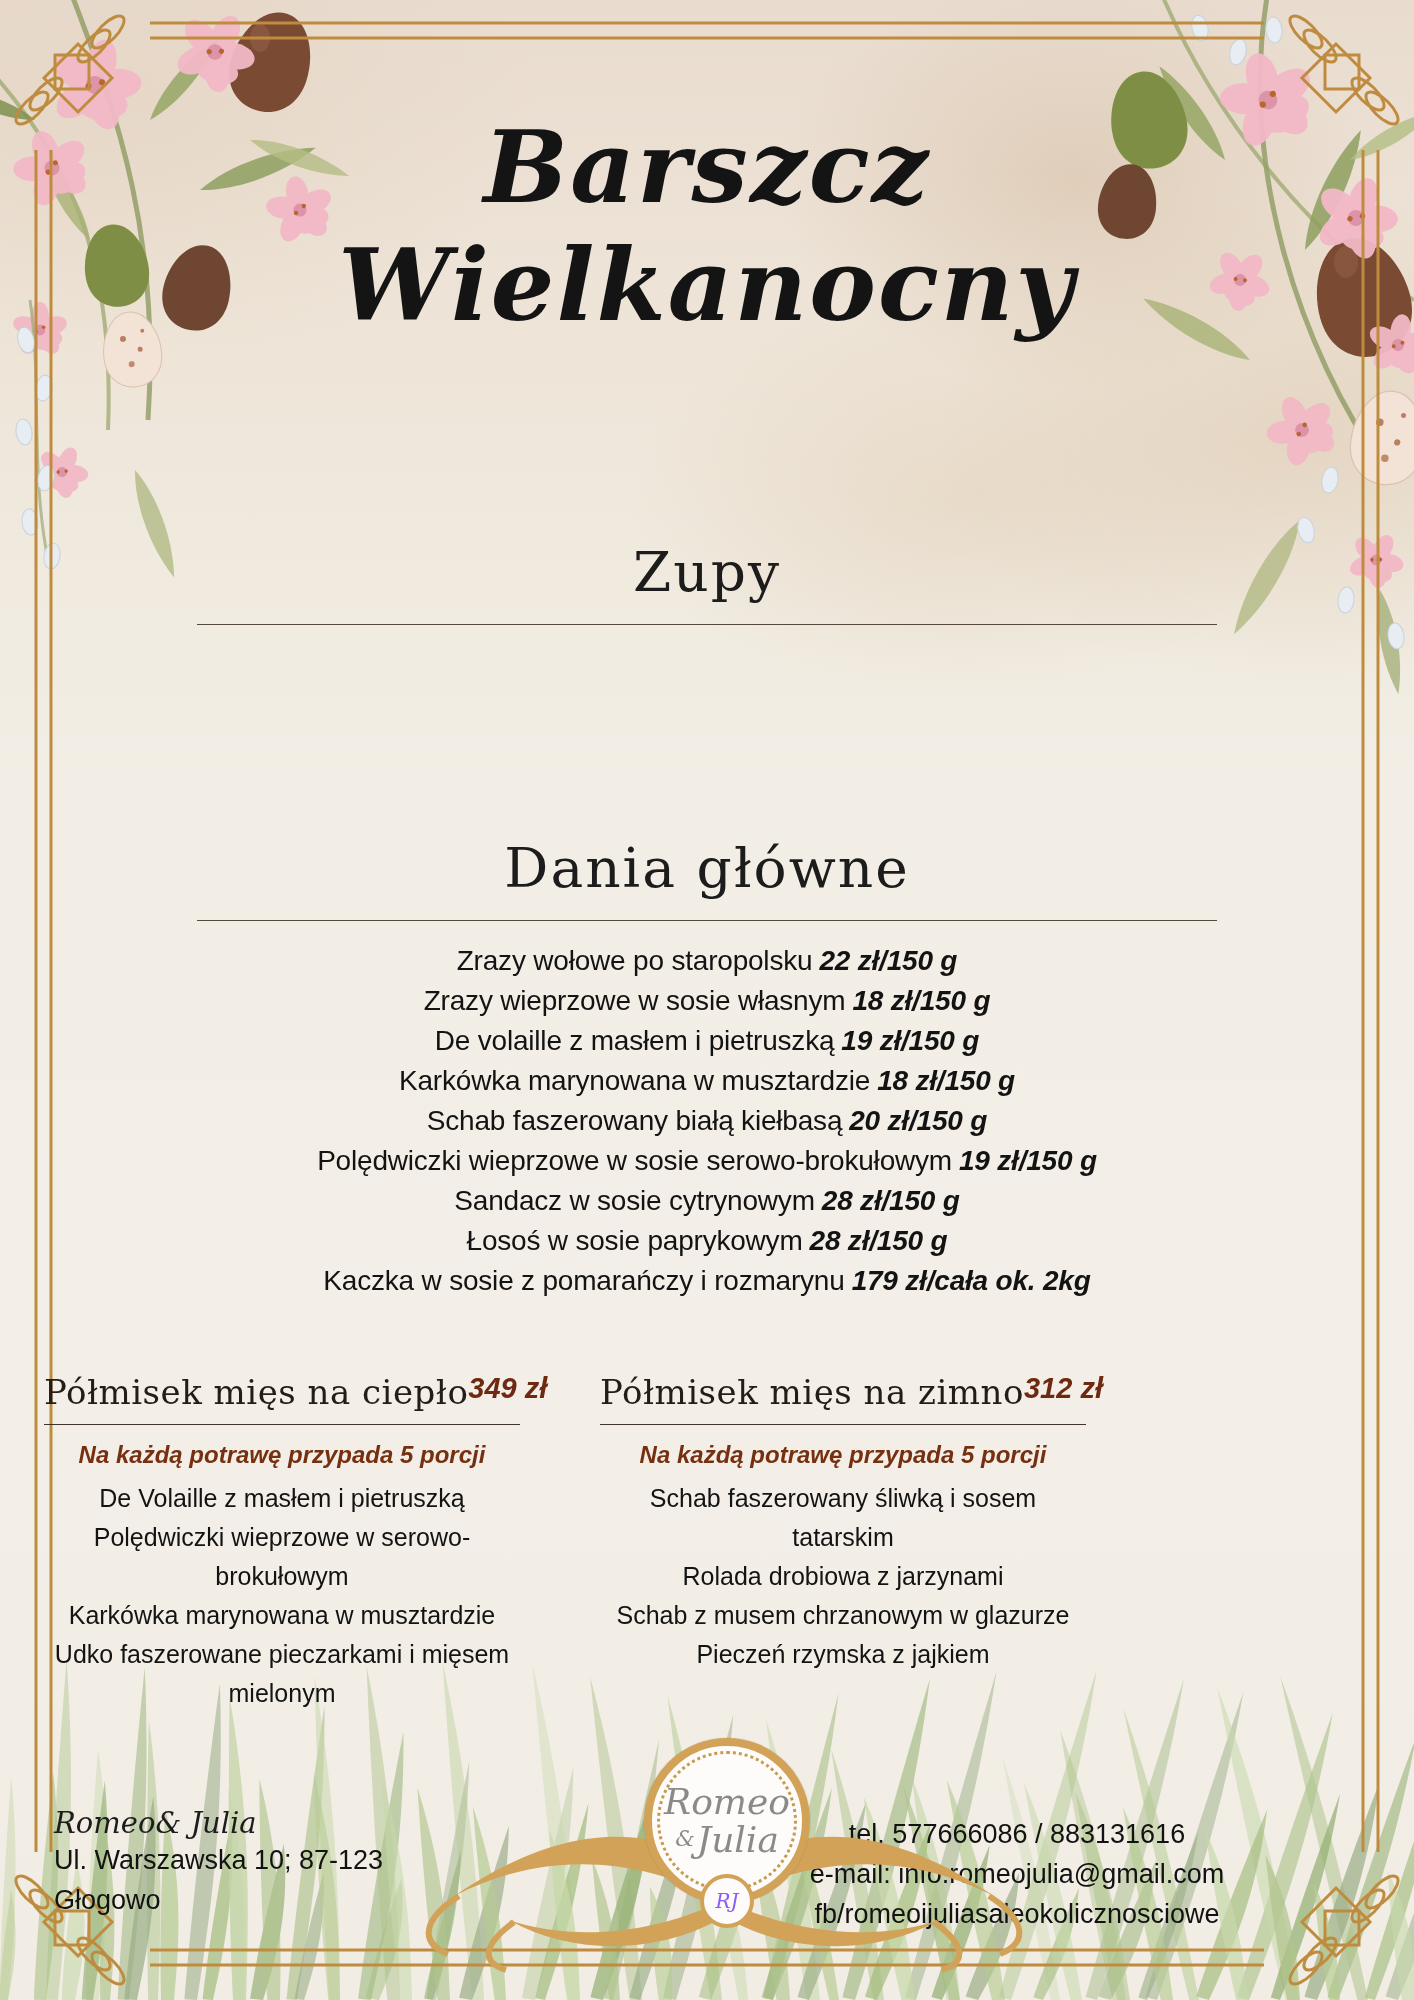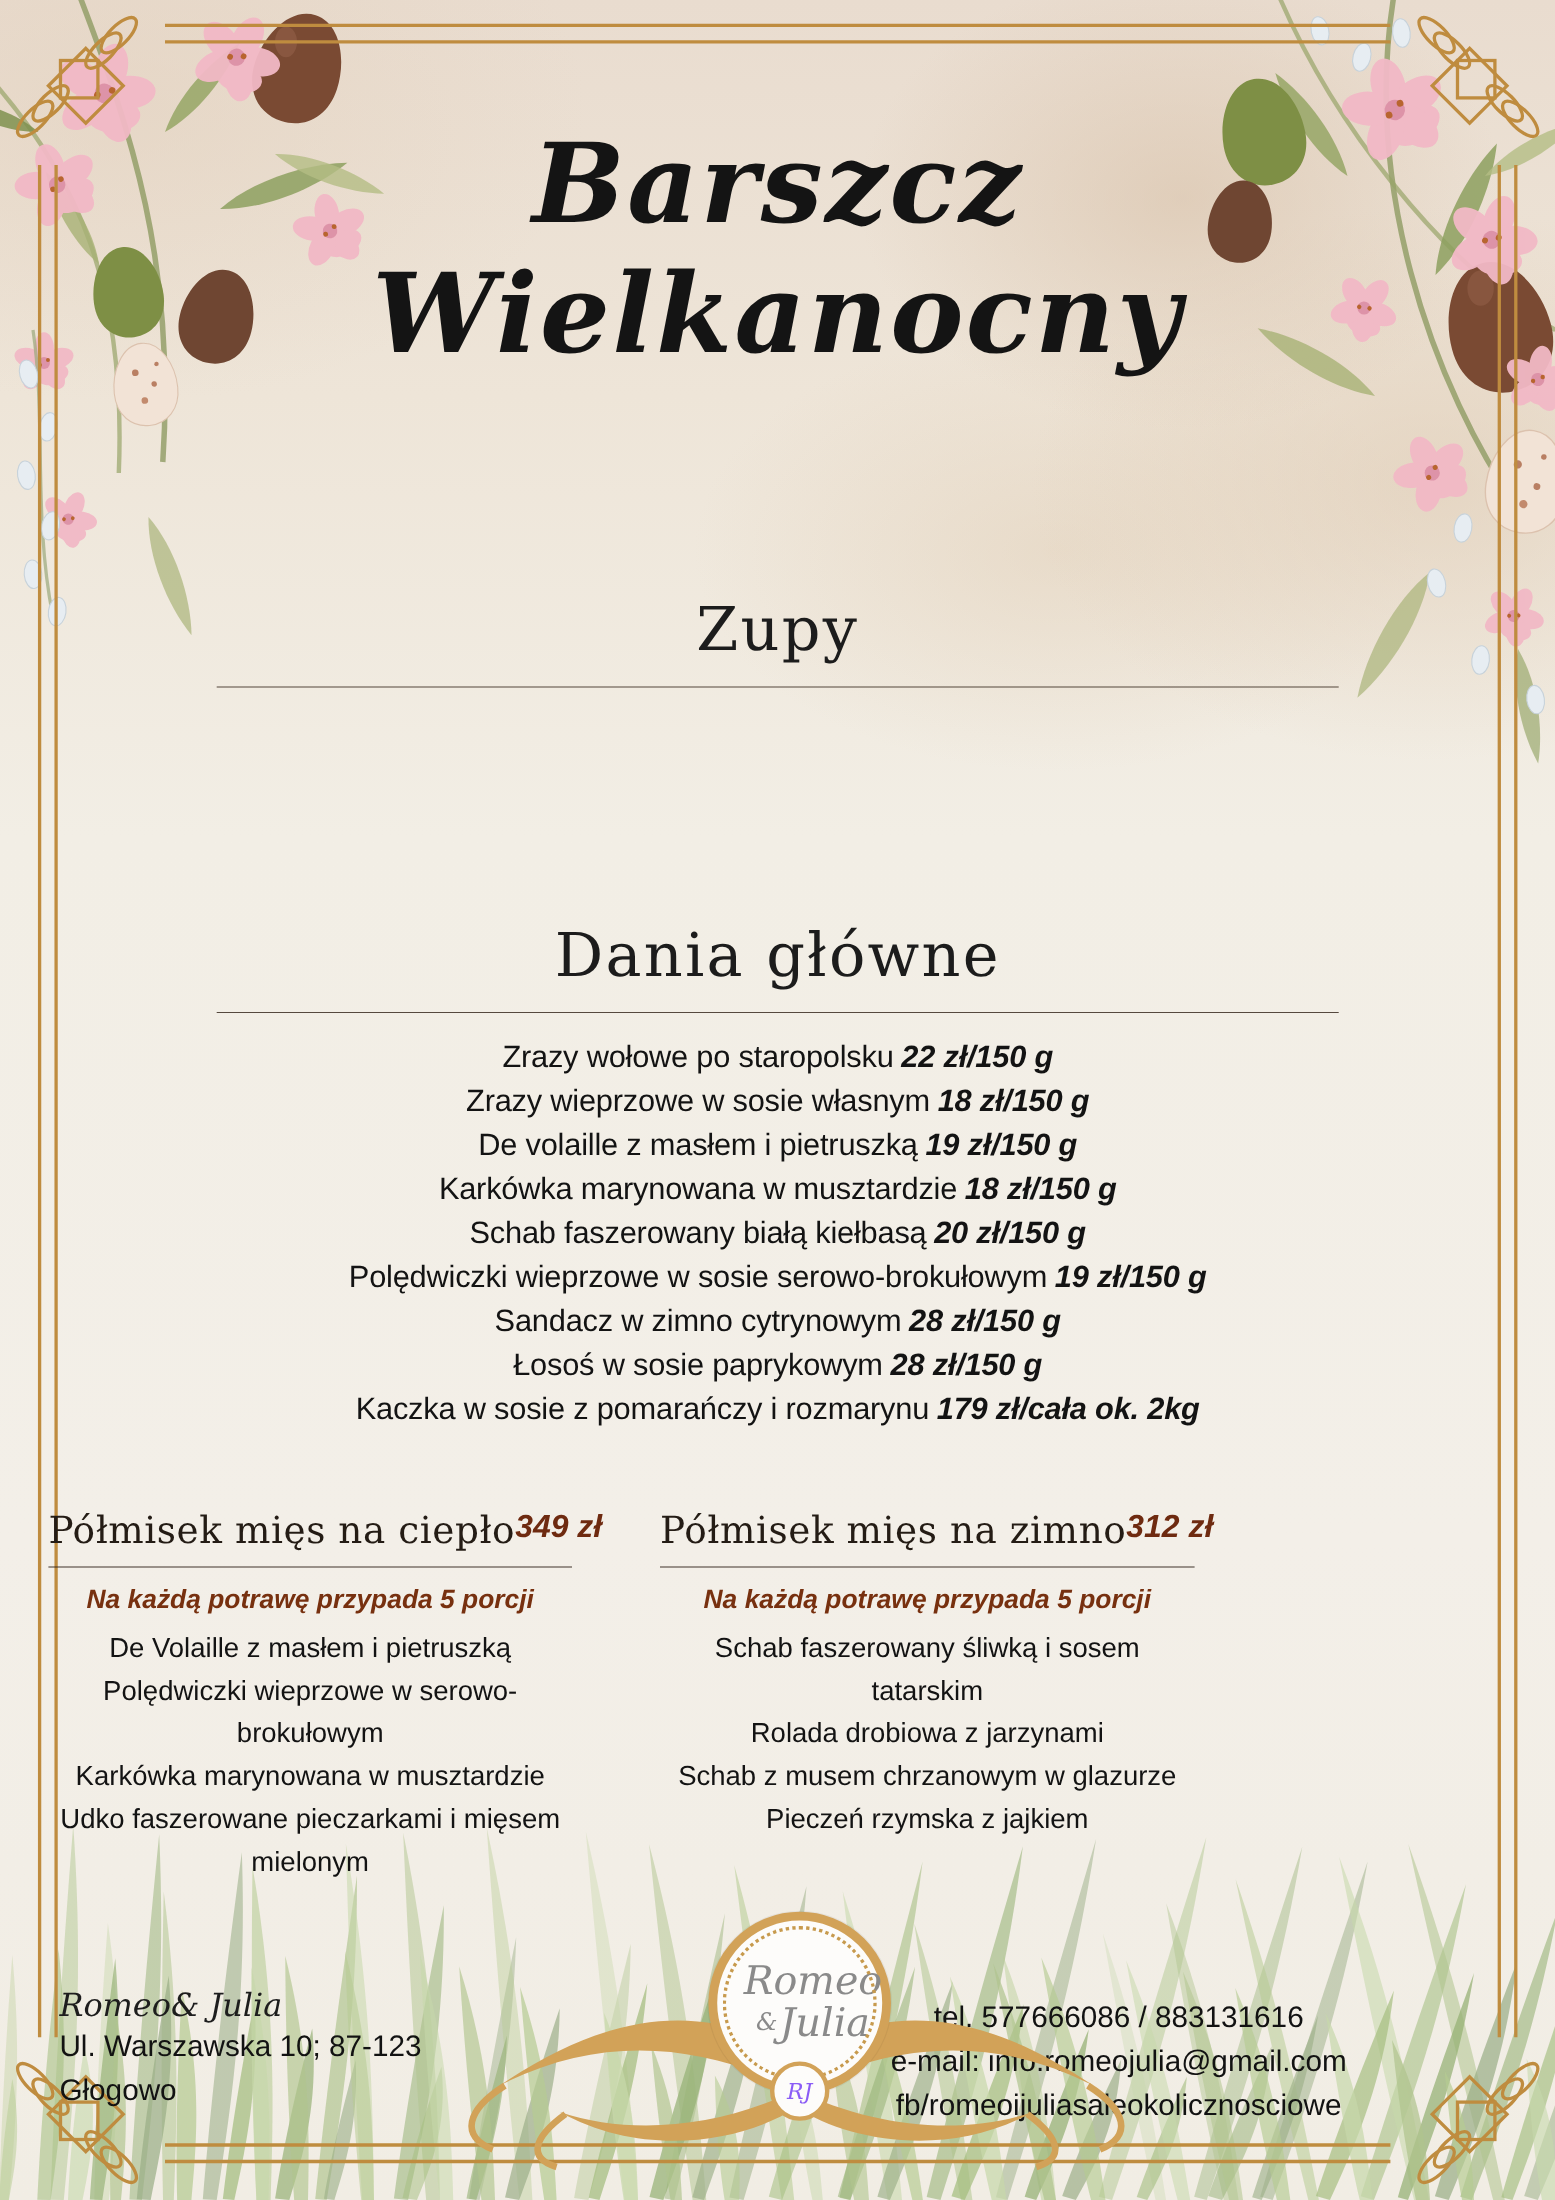--- a/index.html
+++ b/index.html
@@ -47,21 +47,21 @@
   .f-right{position:absolute;left:652px;top:1814px;width:730px;text-align:center;}
   .f-script{font-family:"DejaVu Serif",serif;font-style:italic;font-size:29px;color:#1d1d1d;}
   .f-line{font-size:27px;line-height:40px;color:#121212;}
 
   
   .logo{position:absolute;left:644px;top:1738px;width:166px;z-index:8;}
   .logo-flourish{position:absolute;left:-230px;top:78px;z-index:1;}
   .logo-circle{
     position:relative;z-index:2;width:150px;height:150px;margin:0 auto;border-radius:50%;
     background:#fdfcfa;border:8px solid #d2a258;box-shadow:0 0 0 1px rgba(0,0,0,.05);
-    display:flex;align-items:center;justify-content:flex-end;text-align:center;
+    display:flex;align-items:center;justify-content:center;text-align:center;
   }
   .logo-dots{position:absolute;inset:5px;border-radius:50%;border:3px dotted #c79a4d;}
   .logo-text{font-family:"DejaVu Serif",serif;font-style:italic;color:#8a8a8a;line-height:1;}
   .logo-text .l1{font-size:36px;}
   .logo-text .amp{font-size:22px;vertical-align:6px;margin-right:2px;}
   .logo-text .l2{font-size:36px;margin-top:2px;}
   .logo-mono{
     position:absolute;left:50%;top:136px;transform:translateX(-50%);z-index:3;
     width:46px;height:46px;border-radius:50%;background:#fdfcfa;border:4px solid #d2a258;
     display:flex;align-items:center;justify-content:center;
@@ -298,21 +298,21 @@
     <div class="sec serifhead" style="top:836px">
       <h2>Dania główne</h2>
       <div class="rule"></div>
       <div class="mlist" style="font-family:'Liberation Sans',sans-serif">
         <div class="mrow"><span>Zrazy wołowe po staropolsku</span><span class="mprice">22 zł/150 g</span></div>
         <div class="mrow"><span>Zrazy wieprzowe w sosie własnym</span><span class="mprice">18 zł/150 g</span></div>
         <div class="mrow"><span>De volaille z masłem i pietruszką</span><span class="mprice">19 zł/150 g</span></div>
         <div class="mrow"><span>Karkówka marynowana w musztardzie</span><span class="mprice">18 zł/150 g</span></div>
         <div class="mrow"><span>Schab faszerowany białą kiełbasą</span><span class="mprice">20 zł/150 g</span></div>
         <div class="mrow"><span>Polędwiczki wieprzowe w sosie serowo-brokułowym</span><span class="mprice">19 zł/150 g</span></div>
-        <div class="mrow"><span>Sandacz w zimno cytrynowym</span><span class="mprice">28 zł/150 g</span></div>
+        <div class="mrow"><span>Sandacz w sosie cytrynowym</span><span class="mprice">28 zł/150 g</span></div>
         <div class="mrow"><span>Łosoś w sosie paprykowym</span><span class="mprice">28 zł/150 g</span></div>
         <div class="mrow"><span>Kaczka w sosie z pomarańczy i rozmarynu</span><span class="mprice">179 zł/cała ok. 2kg</span></div>
       </div>
     </div>
 
     <div class="platters">
       <div class="pcol left">
         <div class="phead">
           <span class="pname">Półmisek mięs na ciepło</span>
           <span class="pprice">349 zł</span>

